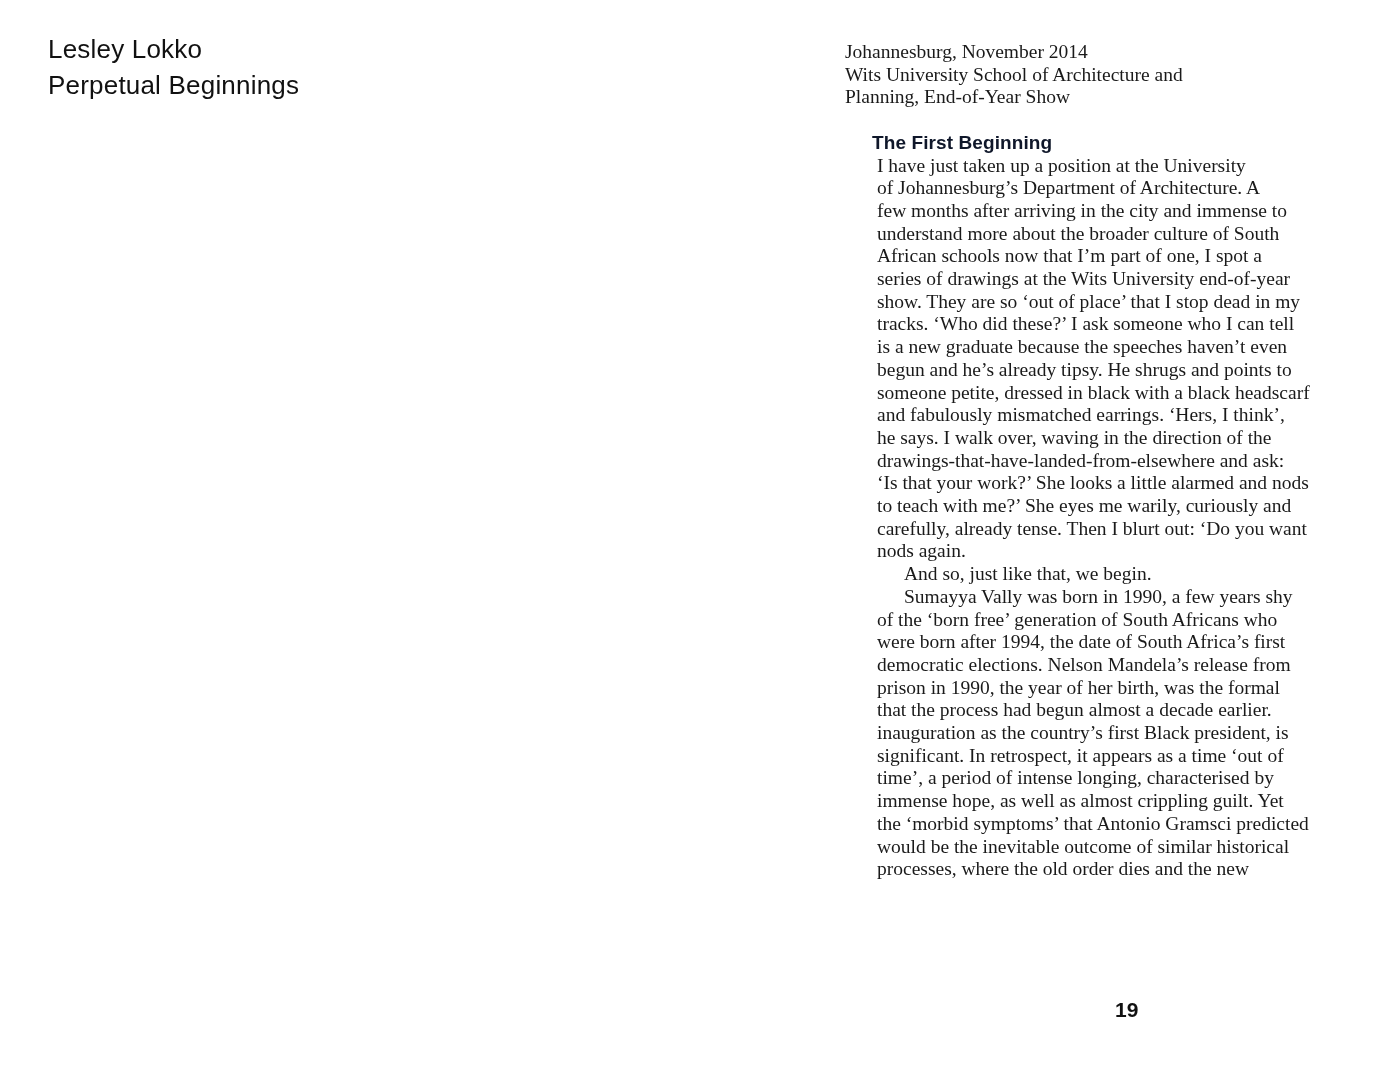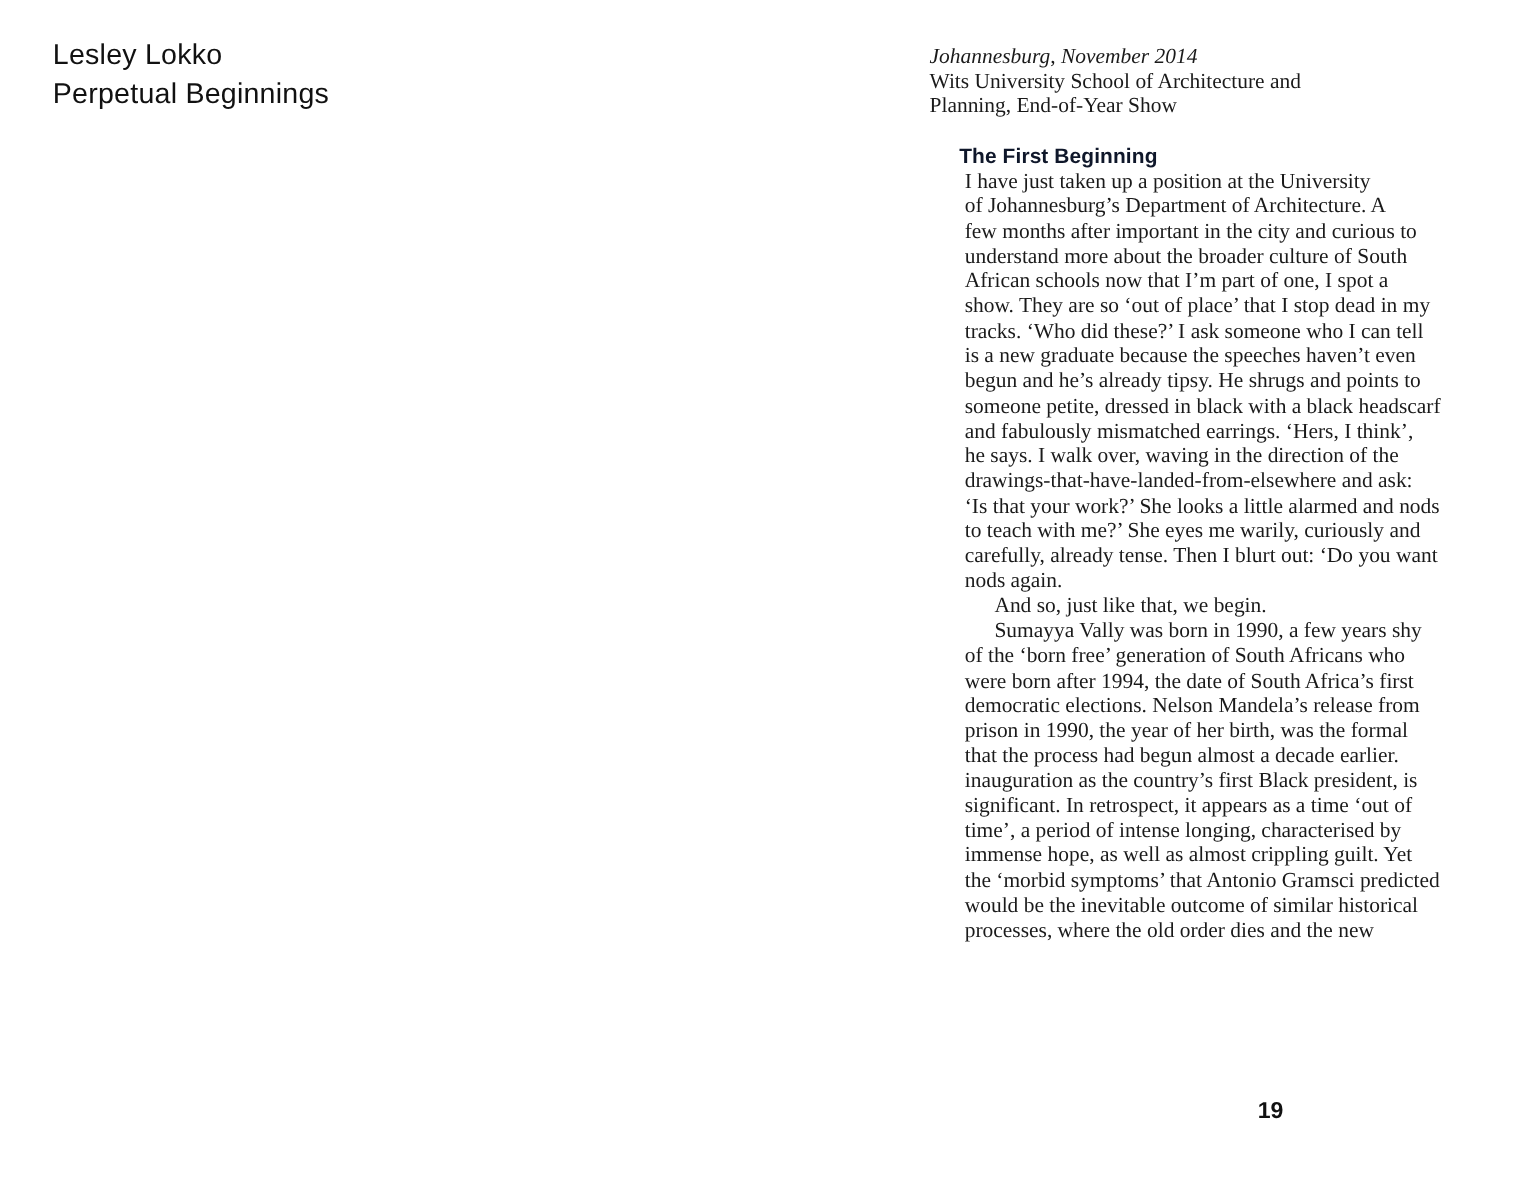--- a/index.html
+++ b/index.html
@@ -31,21 +31,20 @@
   .right-col {
     position: absolute;
     left: 845px;
     top: 41px;
     width: 515px;
     font-size: 19.5px;
     line-height: 22.7px;
     color: #1a1a1a;
   }
   .dateline .ital {
-    font-style: italic;
   }
   .section-heading {
     margin: 22.7px 0 0 0;
     padding: 0;
     font-family: "Liberation Sans", sans-serif;
     font-weight: bold;
     font-size: 19px;
     line-height: 22.7px;
     color: #0f172a;
     text-indent: 27px;
@@ -56,21 +55,20 @@
     margin-left: 32px;
   }
   .bline.indent {
     padding-left: 27px;
   }
   .page-number {
     position: absolute;
     left: 1115px;
     top: 998px;
     width: 80px;
-    text-align: center;
     font-family: "Liberation Sans", sans-serif;
     font-weight: bold;
     font-size: 21px;
     color: #111111;
   }
 </style>
 </head>
 <body>
 
 <div class="spread">
@@ -83,23 +81,24 @@
   <article class="right-col">
     <div class="dateline">
       <div class="ital">Johannesburg, November 2014</div>
       <div>Wits University School of Architecture and</div>
       <div>Planning, End-of-Year Show</div>
     </div>
     <h2 class="section-heading">The First Beginning</h2>
     <div id="body-lines">
         <div class="bline">I have just taken up a position at the University</div>
         <div class="bline">of Johannesburg’s Department of Architecture. A</div>
-        <div class="bline">few months after important in the city and curious to</div>
+        <div class="bline">few months after arriving in the city and immense to</div>
         <div class="bline">understand more about the broader culture of South</div>
         <div class="bline">African schools now that I’m part of one, I spot a</div>
+        <div class="bline">series of drawings at the Wits University end-of-year</div>
         <div class="bline">show. They are so ‘out of place’ that I stop dead in my</div>
         <div class="bline">tracks. ‘Who did these?’ I ask someone who I can tell</div>
         <div class="bline">is a new graduate because the speeches haven’t even</div>
         <div class="bline">begun and he’s already tipsy. He shrugs and points to</div>
         <div class="bline">someone petite, dressed in black with a black headscarf</div>
         <div class="bline">and fabulously mismatched earrings. ‘Hers, I think’,</div>
         <div class="bline">he says. I walk over, waving in the direction of the</div>
         <div class="bline">drawings-that-have-landed-from-elsewhere and ask:</div>
         <div class="bline">‘Is that your work?’ She looks a little alarmed and nods</div>
         <div class="bline">to teach with me?’ She eyes me warily, curiously and</div>

